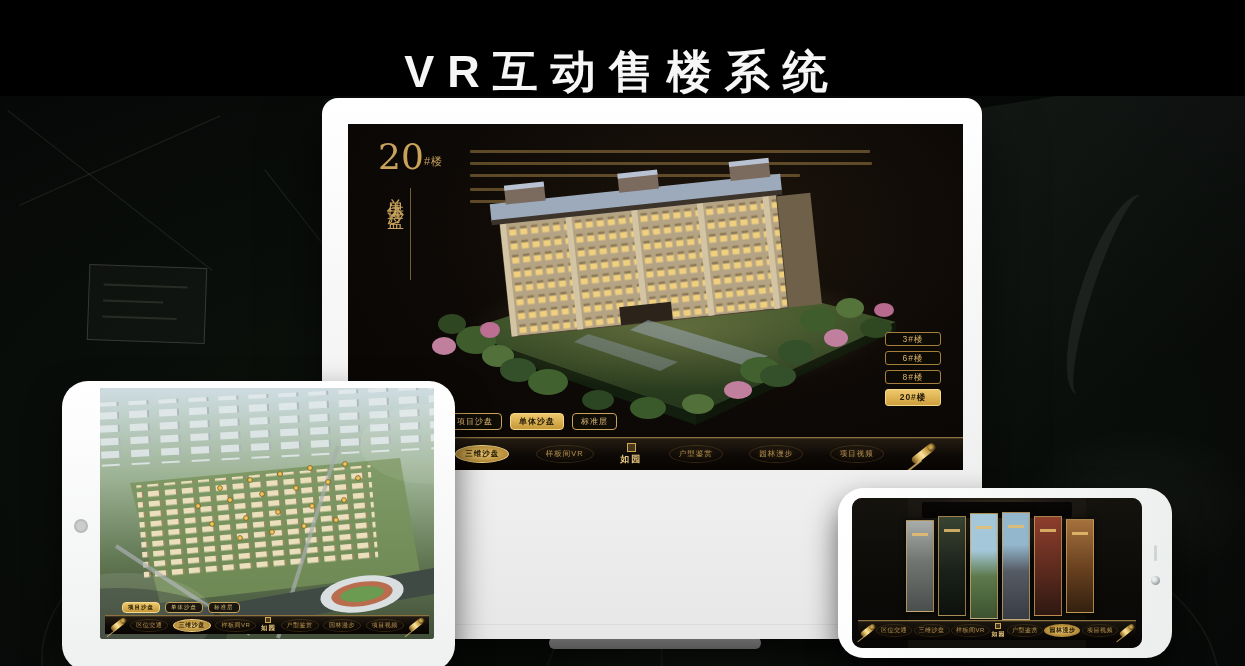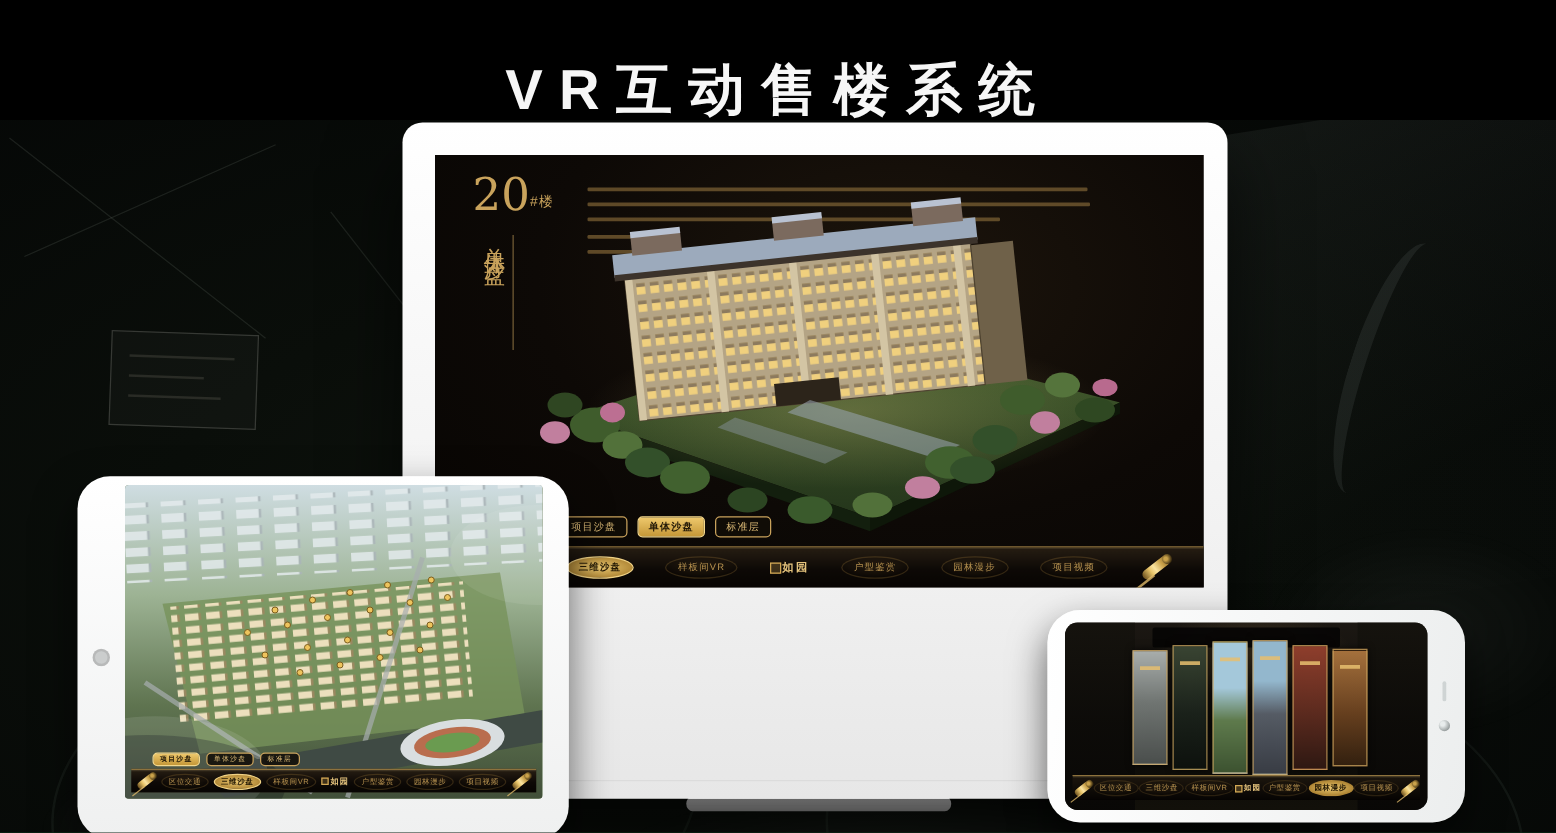--- a/index.html
+++ b/index.html
@@ -40,21 +40,21 @@
 
   
   .navbar { position:absolute; display:flex; align-items:center; justify-content:space-evenly;
     background:linear-gradient(#261d12, #0d0906 55%, #070402);
     border-top:1px solid rgba(214,173,94,.65); box-shadow:inset 0 1px 0 rgba(255,230,170,.12); }
   .nav-item { color:#b6914f; letter-spacing:1px; white-space:nowrap;
     border:1px solid rgba(170,130,60,.25); border-radius:50%; padding:3px 9px;
     background:radial-gradient(ellipse at center, rgba(120,90,40,.18), rgba(0,0,0,0) 75%); }
   .nav-item.active { background:radial-gradient(ellipse at center, #ecc971, #a67c2c 85%);
     color:#261b06; border-color:#f0d285; font-weight:bold; }
-  .nav-logo { display:flex; flex-direction:row; align-items:center; gap:1px; color:#e3c27c; }
+  .nav-logo { display:flex; flex-direction:column; align-items:center; gap:1px; color:#e3c27c; }
   .nav-logo .seal { width:9px; height:9px; border:1px solid #d2a855; background:rgba(210,168,85,.25); }
   .nav-logo b { font-size:9px; letter-spacing:2px; }
   .scroll { position:relative; width:26px; height:8px; border-radius:4px; transform:rotate(-38deg);
     background:linear-gradient(90deg,#6b4f1e,#e8c469 30%,#fae3a0 45%,#caa24a 70%,#7a5a22); }
   .scroll::after { content:""; position:absolute; right:-2px; top:0px; width:8px; height:8px; border-radius:50%;
     background:radial-gradient(circle at 40% 40%, #caa24a 20%, #3a2c10 70%); }
   .scroll::before { content:""; position:absolute; left:-12px; top:7px; width:20px; height:2px; background:rgba(222,185,105,.8); }
   .tab { border:1px solid #c9a25c; border-radius:4px; color:#dcba76; background:rgba(18,13,7,.85);
     letter-spacing:1px; white-space:nowrap;text-align:right; }
   .tab.active { background:linear-gradient(#eec86c,#c59838); color:#241a08; font-weight:bold; border-color:#f4d88c; }
@@ -239,20 +239,26 @@
           <ellipse cx="412" cy="246" rx="20" ry="13" fill="#41612f"></ellipse>
           <ellipse cx="536" cy="186" rx="10" ry="7" fill="#b86a8e"></ellipse>
           <ellipse cx="250" cy="276" rx="16" ry="10" fill="#2c4522"></ellipse>
           <ellipse cx="300" cy="284" rx="18" ry="11" fill="#3a5a2c"></ellipse>
           <ellipse cx="350" cy="280" rx="16" ry="10" fill="#52713a"></ellipse>
           <ellipse cx="390" cy="266" rx="14" ry="9" fill="#c17f9e"></ellipse>
           <ellipse cx="430" cy="252" rx="18" ry="11" fill="#33502a"></ellipse>
         </g>
       </svg>
 
+      <div class="floor-btns">
+        <div class="fbtn">3#楼</div>
+        <div class="fbtn">6#楼</div>
+        <div class="fbtn">8#楼</div>
+        <div class="fbtn active">20#楼</div>
+      </div>
 
       <div class="ds-tabs">
         <span class="tab">项目沙盘</span>
         <span class="tab active">单体沙盘</span>
         <span class="tab">标准层</span>
       </div>
 
       <div class="navbar ds-nav">
         <span class="nav-item">区位交通</span>
         <span class="nav-item active">三维沙盘</span>

